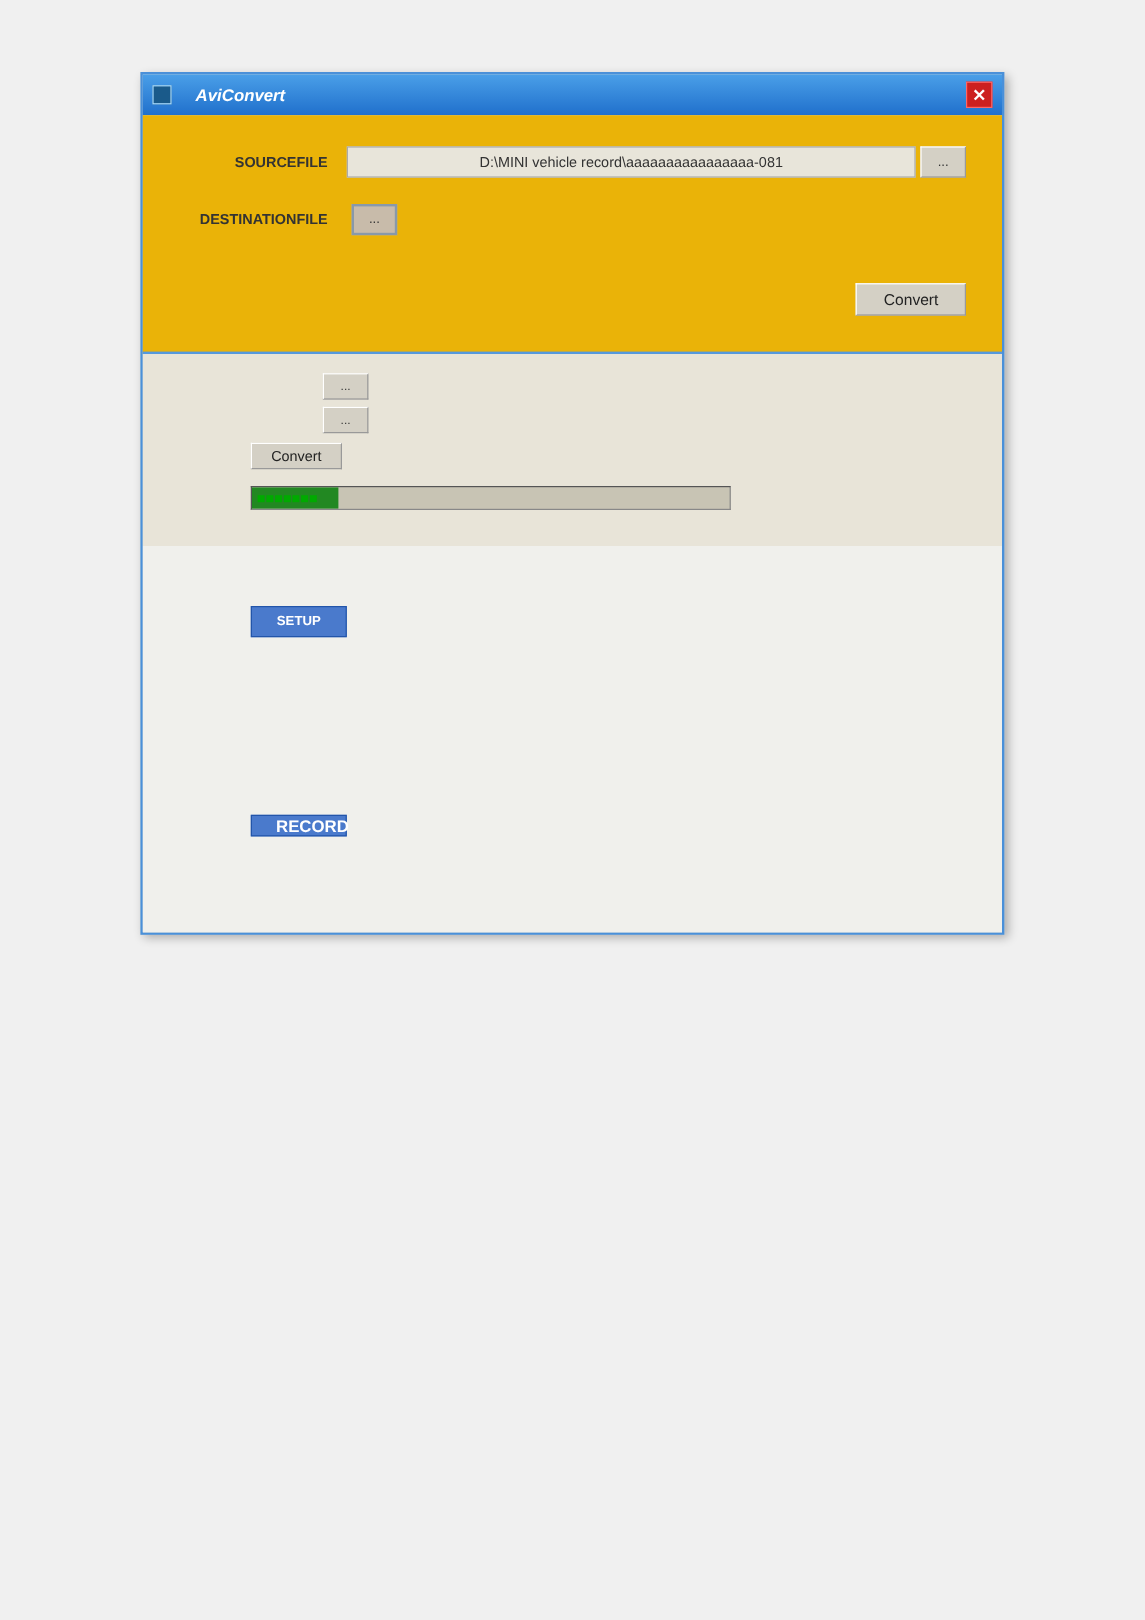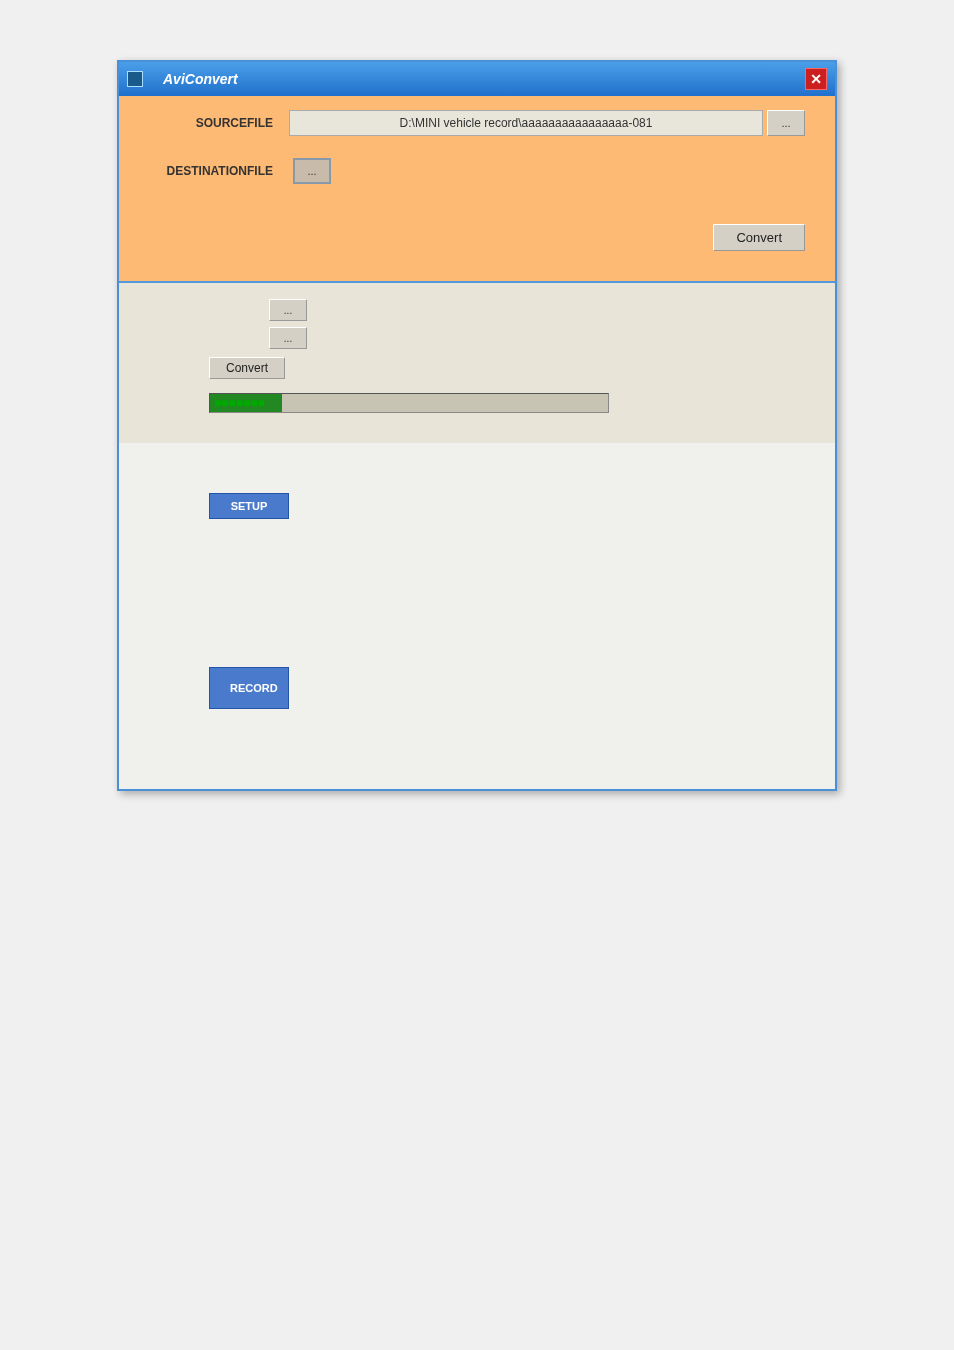--- a/index.html
+++ b/index.html
@@ -60,22 +60,22 @@
       display: flex;
       align-items: center;
       justify-content: center;
       color: white;
       font-weight: bold;
       font-size: 14px;
       cursor: pointer;
     }
 
     .main-panel {
-      background: #fdba74;
-      padding: 14px 30px 30px 30px;
+      background: #eab308;
+      padding: 26px 30px 30px 30px;
       border-bottom: 2px solid #5599dd;
     }
 
     .field-row {
       display: flex;
       align-items: center;
       margin-bottom: 22px;
     }
 
     .field-label {
@@ -231,22 +231,22 @@
       margin-left: 60px;
       margin-bottom: 88px;
       display: block;
       width: 80px;
       text-align: center;
     }
 
     .record-btn {
       background: #4a7acc;
       border: 1px solid #2255aa;
-      padding: 14px 20px;
-      font-size: 11px;
+      padding: 0 20px;
+      font-size: 14px;
       font-weight: bold;
       cursor: pointer;
       color: white;
       margin-left: 60px;
       display: block;
       width: 80px;
       text-align: center;
     }
 
     .spacer-large { height: 60px; }

